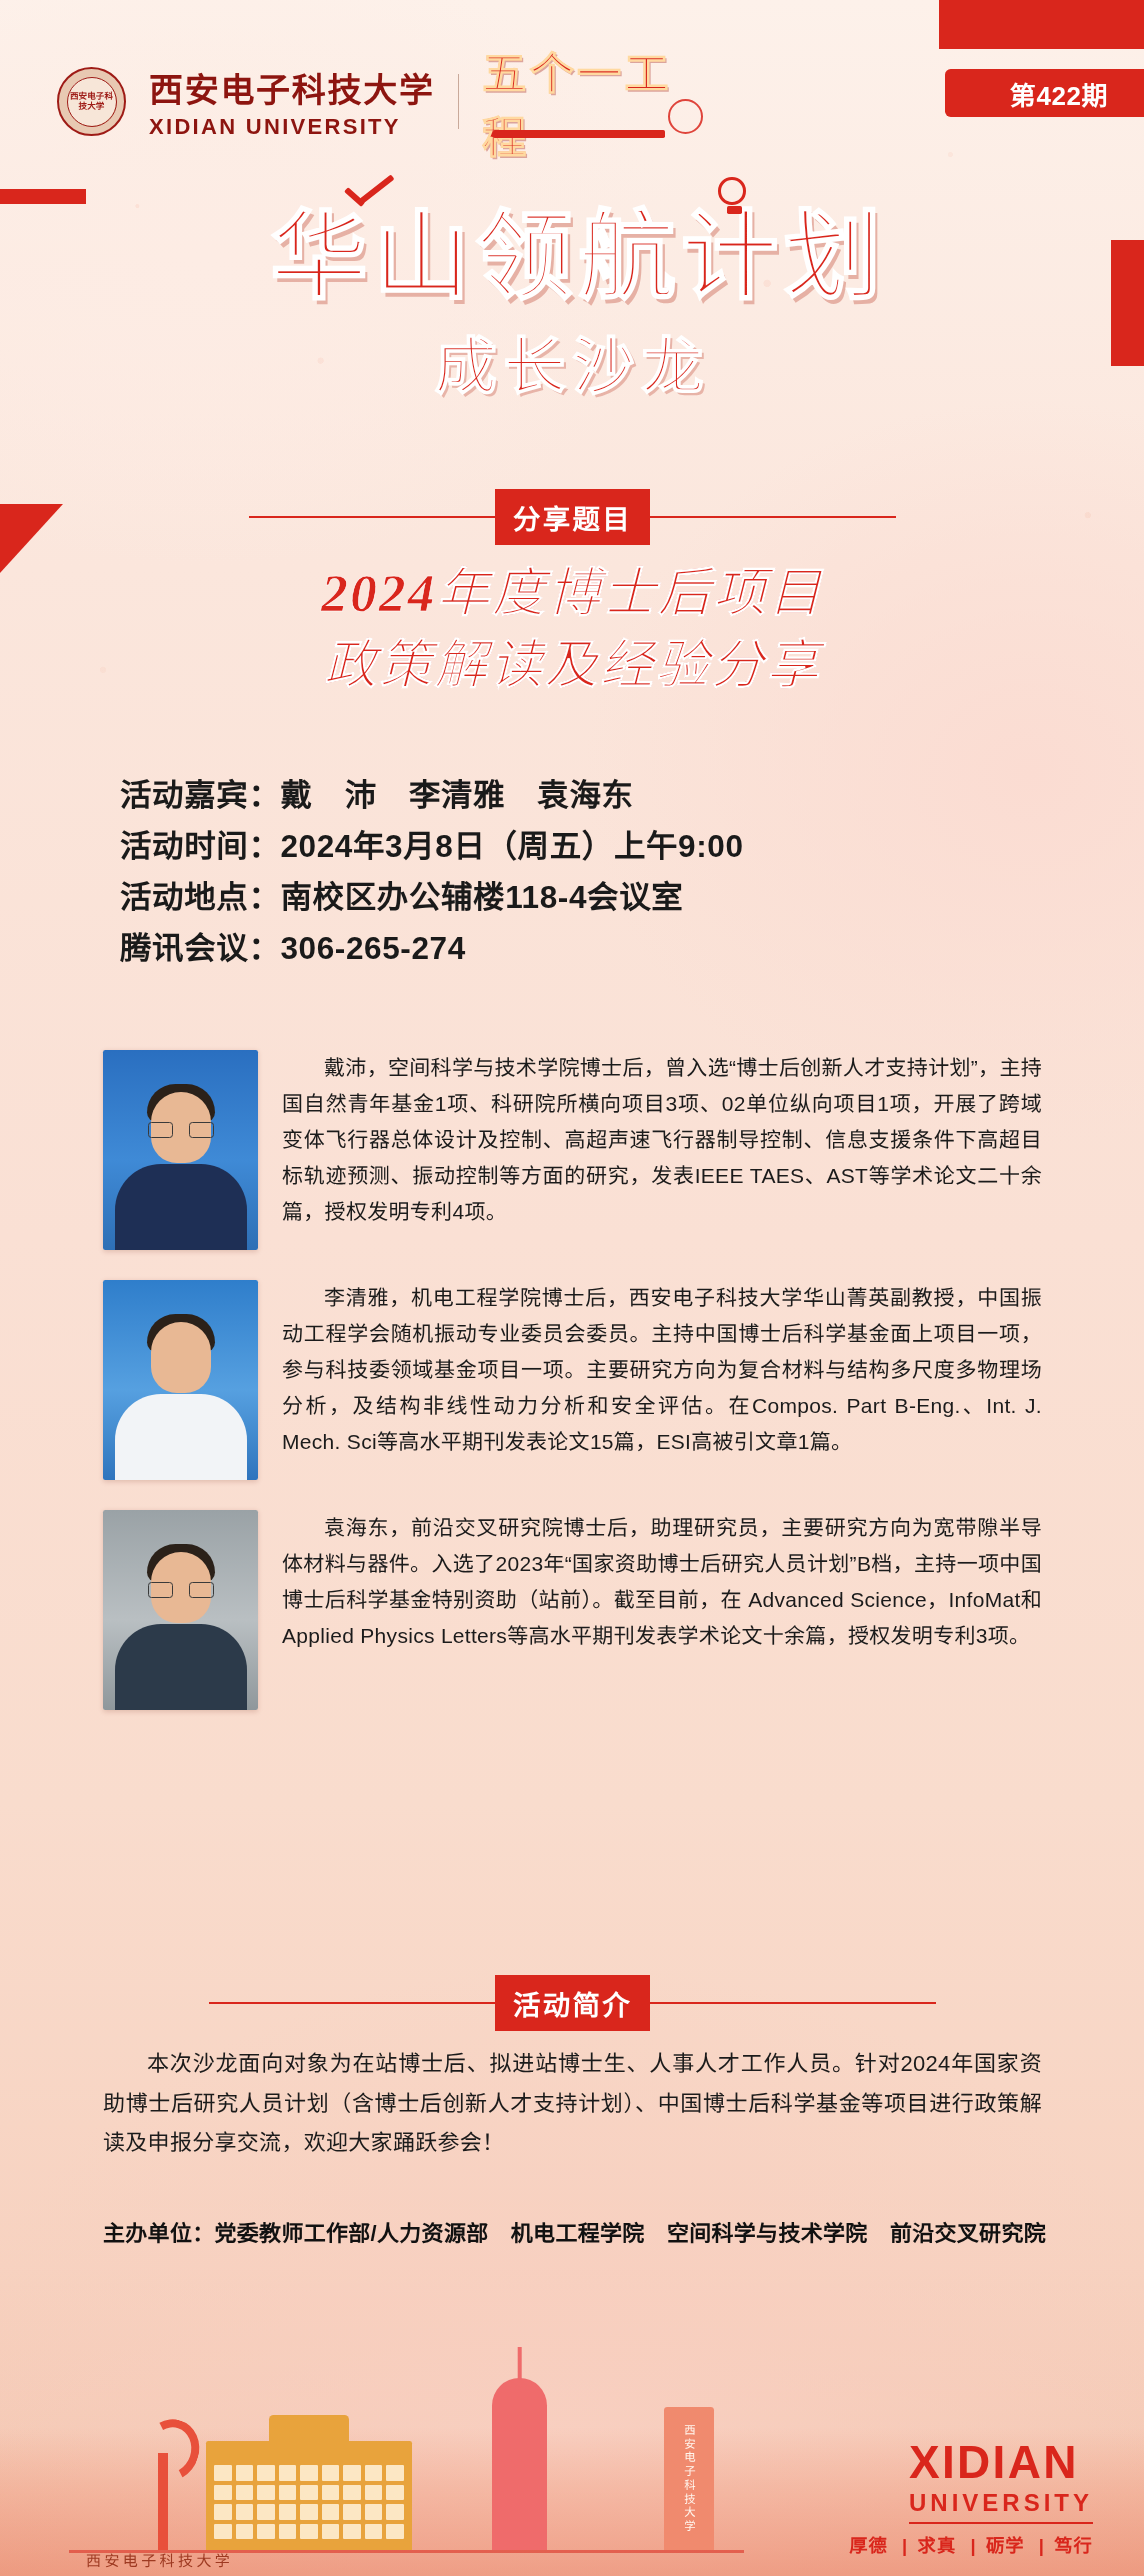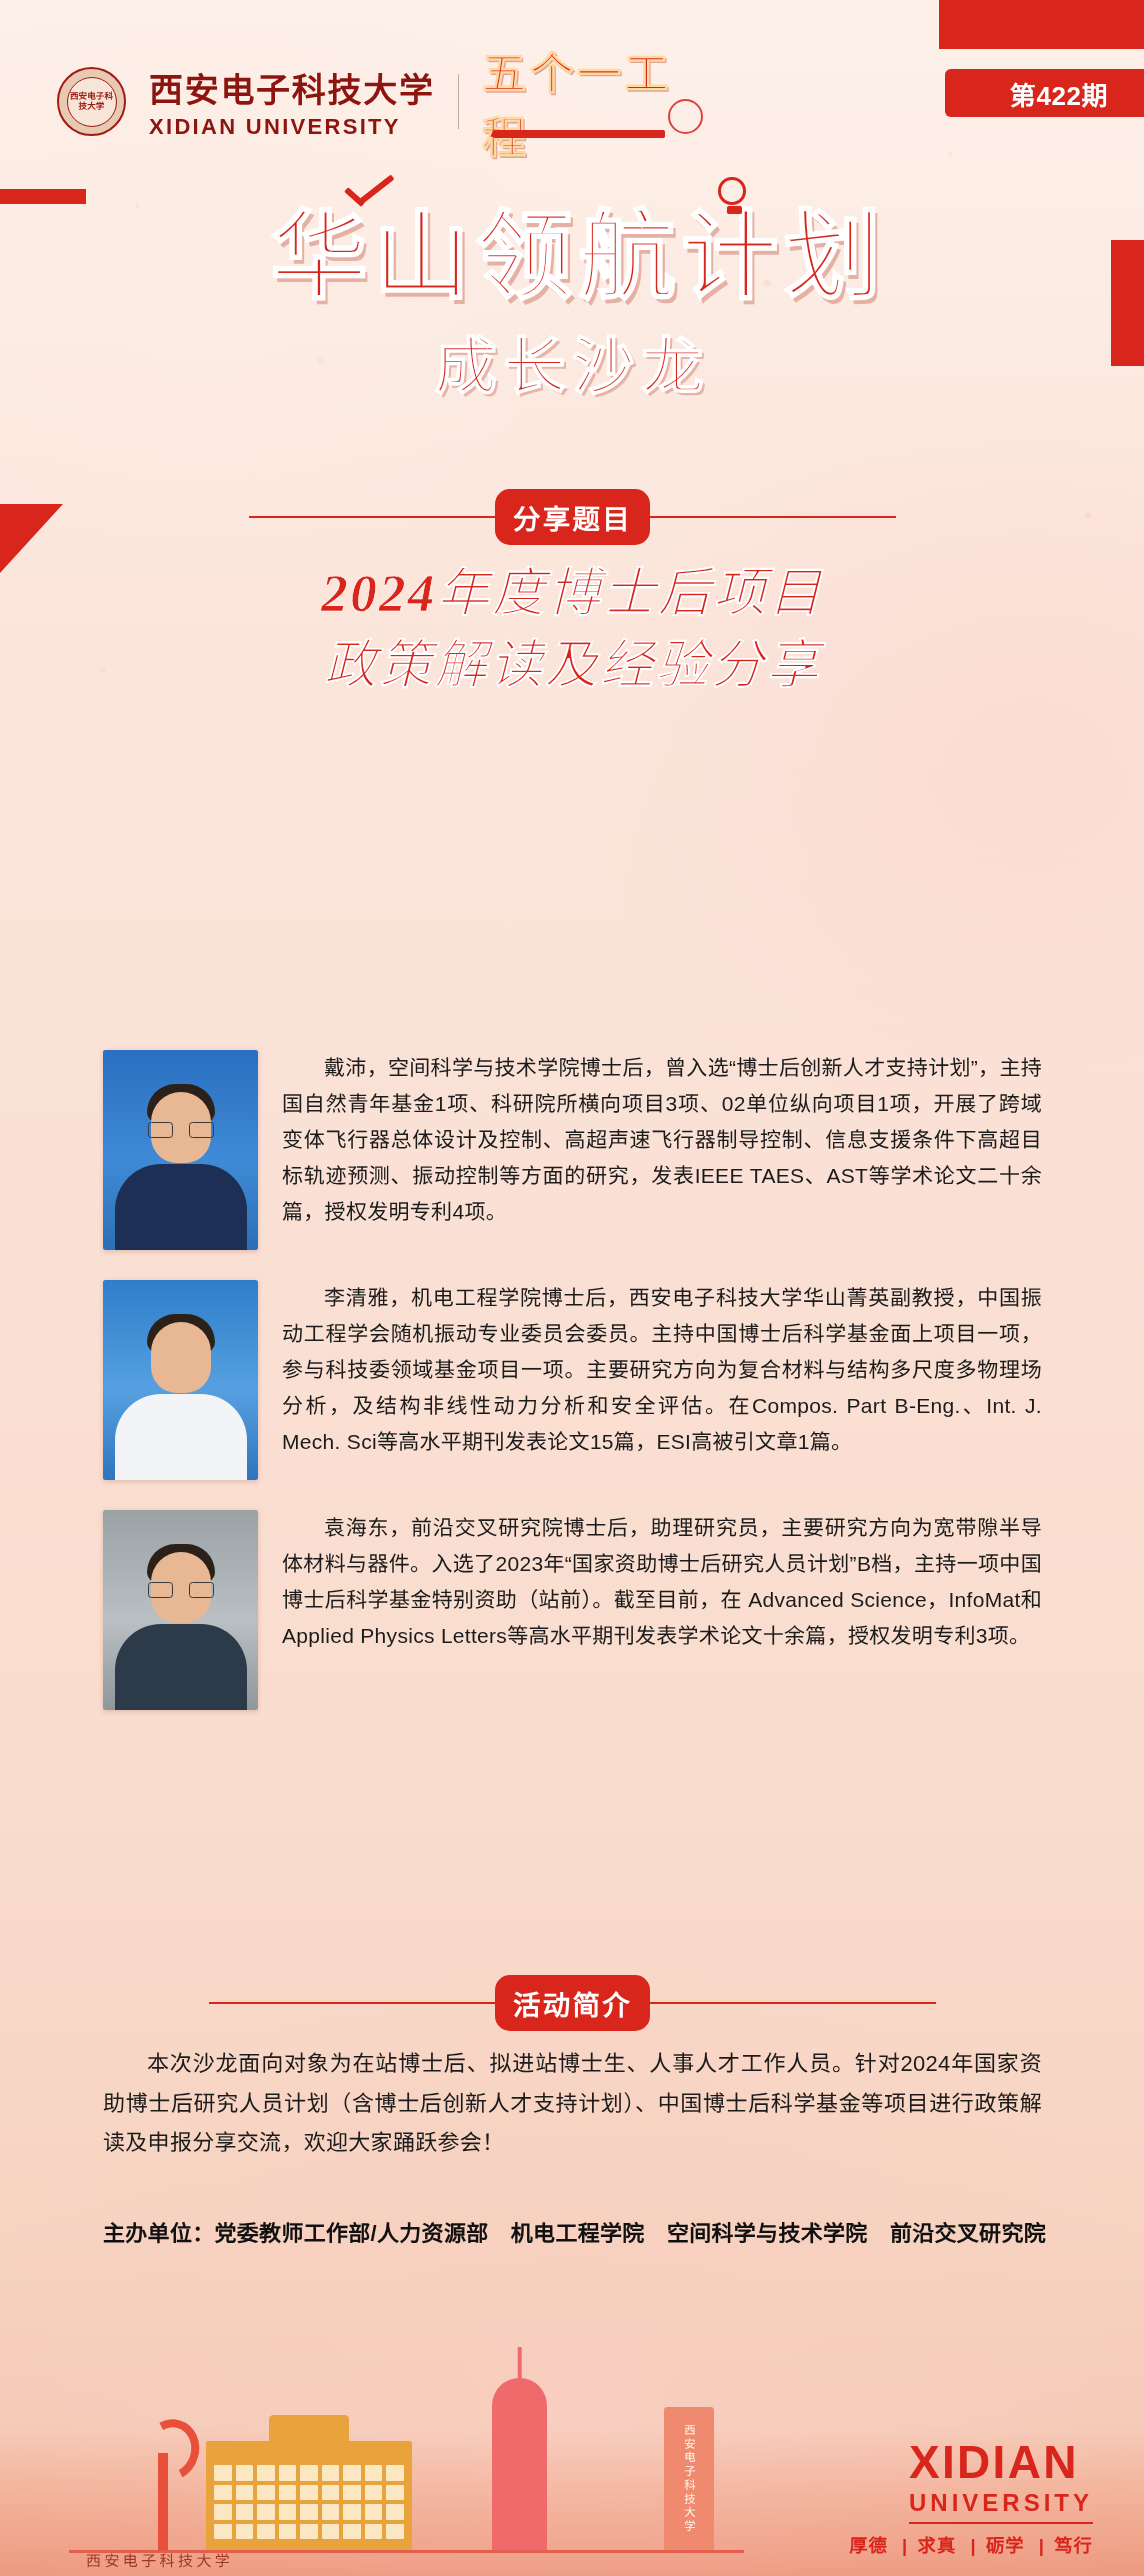--- a/index.html
+++ b/index.html
@@ -207,21 +207,21 @@
   .pill-row .line {
     height: 1.7px; background: #d9261c; flex: 0 0 auto;
   }
   .pill {
     background: #d9261c;
     color: #fff;
     font-size: 27.5px;
     font-weight: bold;
     letter-spacing: 2.3px;
     padding: 8px 18px;
-    border-radius: 15px;
+    border-radius: 0;
     white-space: nowrap;
   }
   
   .topic {
     position: absolute; left: 0; width: 1145px; text-align: center; font-style: italic;
   }
   .topic .l1, .topic .l2 {
     font-size: 53px;
     font-weight: bold;
     color: #d9261c;
@@ -502,20 +502,26 @@
     <div class="line" style="width: 246px;"></div>
     <div class="pill">分享题目</div>
     <div class="line" style="width: 246px;"></div>
   </div>
 
   <div class="topic" style="top: 558px;">
     <div class="l1">2024年度博士后项目</div>
     <div class="l2">政策解读及经验分享</div>
   </div>
 
+  <div class="info">
+    <div class="row">活动嘉宾：戴　沛　李清雅　袁海东</div>
+    <div class="row">活动时间：2024年3月8日（周五）上午9:00</div>
+    <div class="row">活动地点：南校区办公辅楼118-4会议室</div>
+    <div class="row">腾讯会议：306-265-274</div>
+  </div>
 
 
   <div class="guests">
 
     <div class="guest">
       <div class="photo p1">
         <div class="hair"></div>
         <div class="head"></div>
         <div class="glasses"></div>
         <div class="body"></div>

